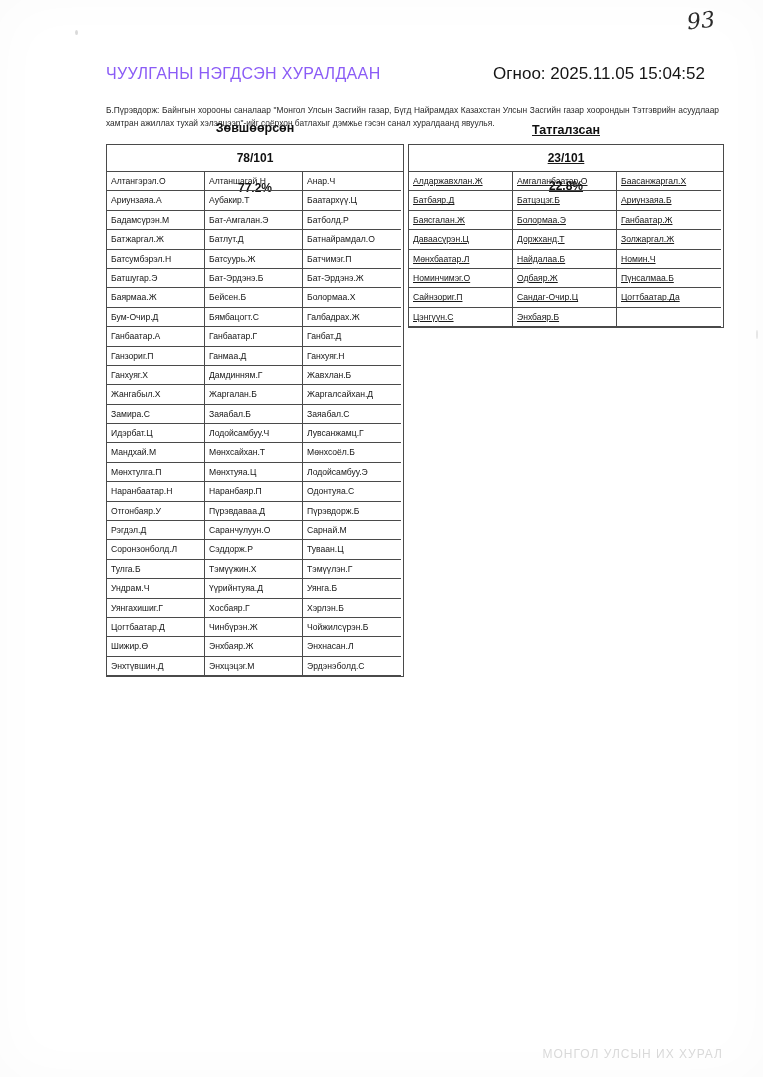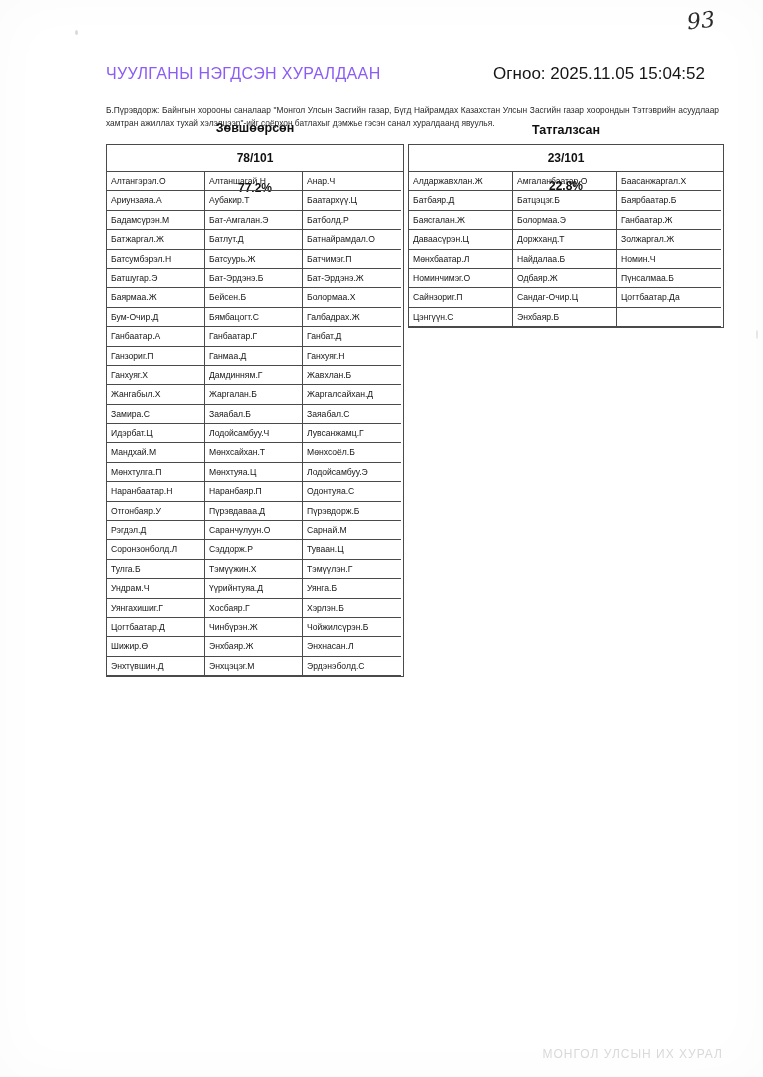--- a/index.html
+++ b/index.html
@@ -78,21 +78,21 @@
     left: 106px;
     display: flex;
     gap: 0px;
     align-items: flex-start;
   }
   .vote-block {
     border: 1.1px solid #4a4a4a;
     background: #fff;
   }
   .vote-block.approve { width: 296px; }
-  .vote-block.reject { width: 216px; margin-left: 4px; }
+  .vote-block.reject { width: 216px; margin-left: 4px; text-decoration: underline; }
 
   .vote-head {
     display: flex;
     align-items: center;
     justify-content: center;
     gap: 16px;
     height: 26px;
     border-bottom: 1.1px solid #4a4a4a;
     font-size: 12.5px;
     font-weight: bold;
@@ -249,21 +249,21 @@
         <span>Татгалзсан</span>
         <span class="count">23/101</span>
         <span class="pct">22.8%</span>
       </div>
       <div class="grid" id="reject-grid">
           <div class="cell">Алдаржавхлан.Ж</div>
           <div class="cell">Амгаланбаатар.О</div>
           <div class="cell lastcol">Баасанжаргал.Х</div>
           <div class="cell">Батбаяр.Д</div>
           <div class="cell">Батцэцэг.Б</div>
-          <div class="cell lastcol">Баярбаатар.Б</div>
+          <div class="cell lastcol">Ариунзаяа.Б</div>
           <div class="cell">Баясгалан.Ж</div>
           <div class="cell">Болормаа.Э</div>
           <div class="cell lastcol">Ганбаатар.Ж</div>
           <div class="cell">Даваасүрэн.Ц</div>
           <div class="cell">Доржханд.Т</div>
           <div class="cell lastcol">Золжаргал.Ж</div>
           <div class="cell">Мөнхбаатар.Л</div>
           <div class="cell">Найдалаа.Б</div>
           <div class="cell lastcol">Номин.Ч</div>
           <div class="cell">Номинчимэг.О</div>

